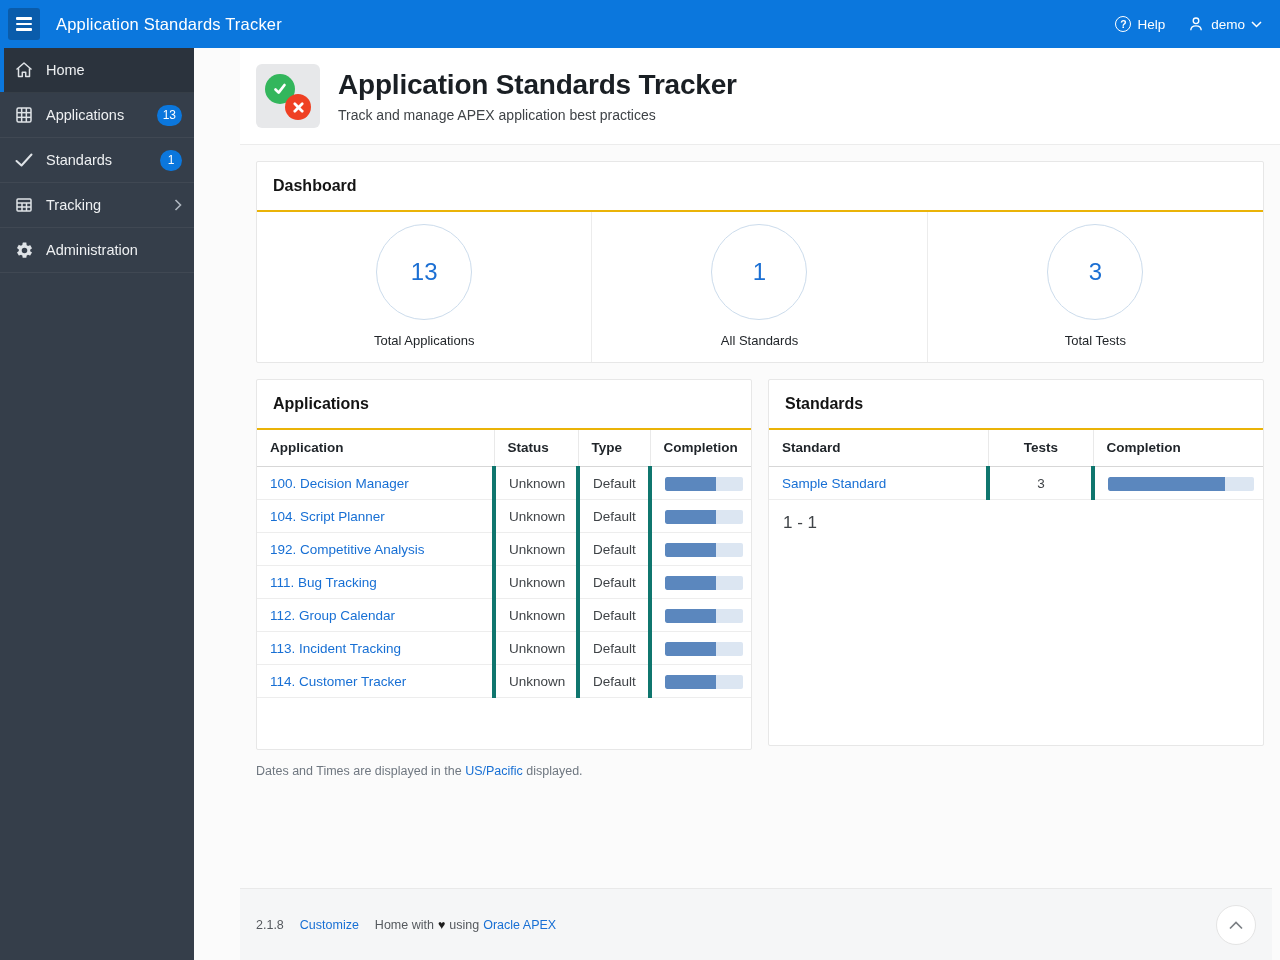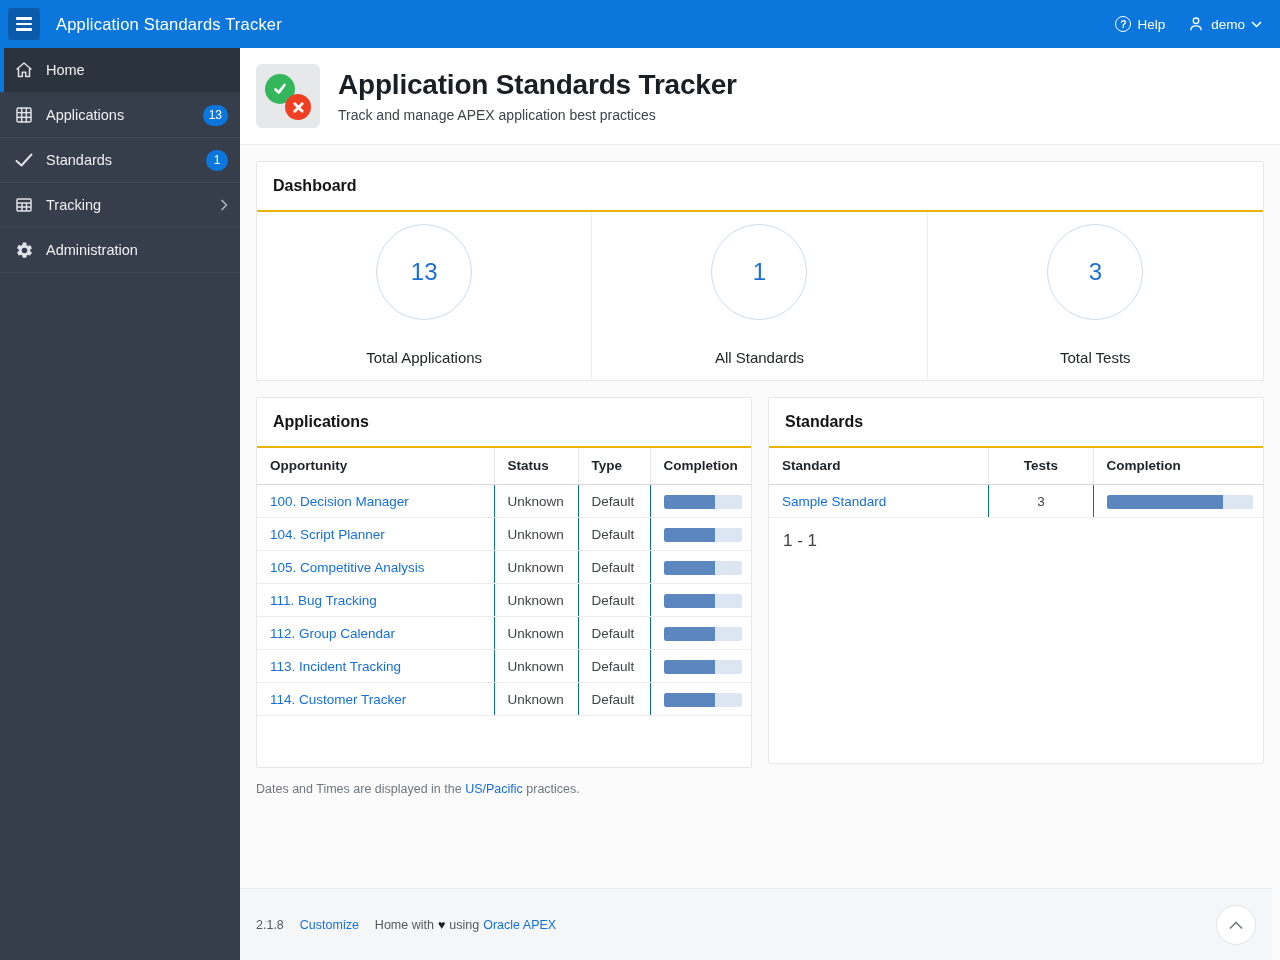--- a/index.html
+++ b/index.html
@@ -9,21 +9,21 @@
   
   .app-header { position:absolute; top:0; left:0; right:0; height:48px; background:#0b77dd; display:flex; align-items:center; z-index:20; }
   .nav-toggle { width:32px; height:32px; margin-left:8px; background:#0a5cab; border:none; border-radius:3px; display:flex; flex-direction:column; justify-content:center; align-items:center; gap:3px; cursor:pointer; }
   .nav-toggle span { display:block; width:16px; height:2.5px; background:#fff; border-radius:1px; }
   .app-header-title { color:#fff; font-size:16.5px; font-weight:500; margin-left:16px; letter-spacing:.2px; }
   .app-header-right { margin-left:auto; display:flex; align-items:center; gap:22px; margin-right:18px; color:#fff; font-size:13.5px; }
   .hdr-item { display:flex; align-items:center; gap:6px; cursor:pointer; color:#fff; text-decoration:none; }
   .help-circle { width:16px; height:16px; border:1.4px solid #fff; border-radius:50%; display:flex; align-items:center; justify-content:center; font-size:10.5px; font-weight:700; }
 
   
-  .sidebar { position:absolute; top:48px; left:0; bottom:0; width:240px; background:#353e4a; z-index:10; }
+  .sidebar { position:absolute; top:48px; left:0; bottom:0; width:194px; background:#353e4a; z-index:10; }
   .side-item { height:45px; display:flex; align-items:center; padding:0 12px 0 14px; color:#eef0f2; font-size:14.5px; cursor:pointer; border-bottom:1px solid rgba(255,255,255,.055); position:relative; }
   .side-item .s-icon { width:20px; height:20px; margin-right:12px; color:#dfe3e7; flex:none; display:flex; align-items:center; justify-content:center; }
   .side-item.active { background:#2b333d; }
   .side-item.active::before { content:""; position:absolute; left:0; top:0; bottom:0; width:4px; background:#0b77dd; }
   .side-badge { margin-left:auto; background:#0b77dd; color:#fff; font-size:12px; min-width:22px; height:21px; border-radius:11px; display:flex; align-items:center; justify-content:center; padding:0 6px; }
   .side-chevron { margin-left:auto; color:#aeb6bf; display:flex; }
 
   
   .main { position:absolute; top:48px; left:240px; right:0; bottom:72px; background:#fbfbfb; overflow:hidden; }
   .page-title-bar { background:#fff; padding:16px; display:flex; align-items:center; gap:18px; border-bottom:1px solid #ececec; }
@@ -36,32 +36,32 @@
   .content { padding:16px; }
   .card { background:#fff; border:1px solid #e7e7e7; border-radius:2px; }
   .card-header { padding:15px 16px; font-size:16px; font-weight:600; color:#141414; border-bottom:2px solid #eab308; }
 
   
   .dash-body { display:grid; grid-template-columns:1fr 1fr 1fr; }
   .dash-cell { text-align:center; padding:12px 0 14px; border-right:1px solid #ececec; }
   .dash-cell:last-child { border-right:none; }
   .dash-circle { width:96px; height:96px; border:1px solid #ccdcec; border-radius:50%; margin:0 auto; display:flex; align-items:center; justify-content:center; }
   .dash-value { font-size:24px; color:#1b6fd3; }
-  .dash-label { margin-top:29px; font-size:15px; color:#22262a; }
+  .dash-label { margin-top:13px; font-size:13px; color:#22262a; }
 
   
   .two-col { display:flex; gap:16px; margin-top:16px; align-items:flex-start; }
   .col-card { width:496px; overflow:hidden; }
   #apps-card { height:371px; }
   #std-card { height:367px; }
 
   table.rpt { width:100%; border-collapse:collapse; font-size:13.5px; table-layout:fixed; }
   .rpt th { text-align:left; font-weight:700; color:#1f2429; padding:10px 12px 11px 13px; border-bottom:1px solid #d7d7d7; border-left:1px solid #e9e9e9; background:#fff; }
   .rpt th:first-child { border-left:none; }
-  .rpt td { padding:9px 12px 8px 13px; border-bottom:1px solid #ededed; border-left:1px solid #0f766e; color:#3f4347; white-space:nowrap; overflow:hidden; }
+  .rpt td { padding:9px 12px 8px 13px; border-bottom:1px solid #ededed; border-left:4px solid #0f766e; color:#3f4347; white-space:nowrap; overflow:hidden; }
   .rpt td:first-child { border-left:none; }
   .rpt .num { text-align:center; }
   a.lnk { color:#176fd4; text-decoration:none; cursor:pointer; }
 
   .pbar { height:14px; background:#dce6f2; border-radius:2px; overflow:hidden; }
   .pbar i { display:block; height:100%; background:#5b87be; border-radius:2px 0 0 2px; }
   .pbar.small { width:78px; }
   .pbar.large { width:146px; }
 
   .pagination { text-align:left; padding:13px 14px; font-size:17px; color:#3f4347; }
@@ -215,21 +215,21 @@
         <div class="card-header">Applications</div>
         <table class="rpt">
           <colgroup>
               <col style="width:237px">
               <col style="width:84px">
               <col style="width:72px">
               <col>
             </colgroup>
           <thead>
             <tr>
-              <th>Opportunity</th>
+              <th>Application</th>
               <th>Status</th>
               <th>Type</th>
               <th>Completion</th>
             </tr>
           </thead>
           <tbody>
               <tr>
                 <td><a class="lnk">100. Decision Manager</a></td>
                 <td>Unknown</td>
                 <td>Default</td>
@@ -243,21 +243,21 @@
                 <td><a class="lnk">104. Script Planner</a></td>
                 <td>Unknown</td>
                 <td>Default</td>
                 <td>
                   <div class="pbar small">
                     <i style="width: 66%;"></i>
                   </div>
                 </td>
               </tr>
               <tr>
-                <td><a class="lnk">105. Competitive Analysis</a></td>
+                <td><a class="lnk">192. Competitive Analysis</a></td>
                 <td>Unknown</td>
                 <td>Default</td>
                 <td>
                   <div class="pbar small">
                     <i style="width: 66%;"></i>
                   </div>
                 </td>
               </tr>
               <tr>
                 <td><a class="lnk">111. Bug Tracking</a></td>
@@ -327,21 +327,21 @@
                     <i style="width: 80%;"></i>
                   </div>
                 </td>
               </tr>
             </tbody>
         </table>
         <div class="pagination">1 - 1</div>
       </section>
     </div>
 
-    <p class="tz-note"><span>Dates and Times are displayed in the </span><a class="lnk">US/Pacific</a><span> practices.</span></p>
+    <p class="tz-note"><span>Dates and Times are displayed in the </span><a class="lnk">US/Pacific</a><span> displayed.</span></p>
 
   </div>
 </main>
 
 <footer class="footer">
   <span class="sep">2.1.8</span>
   <a class="lnk sep">Customize</a>
   <span class="built">
     <span>Home with</span>
     <span style="color:#1d1d1d;">♥</span>

